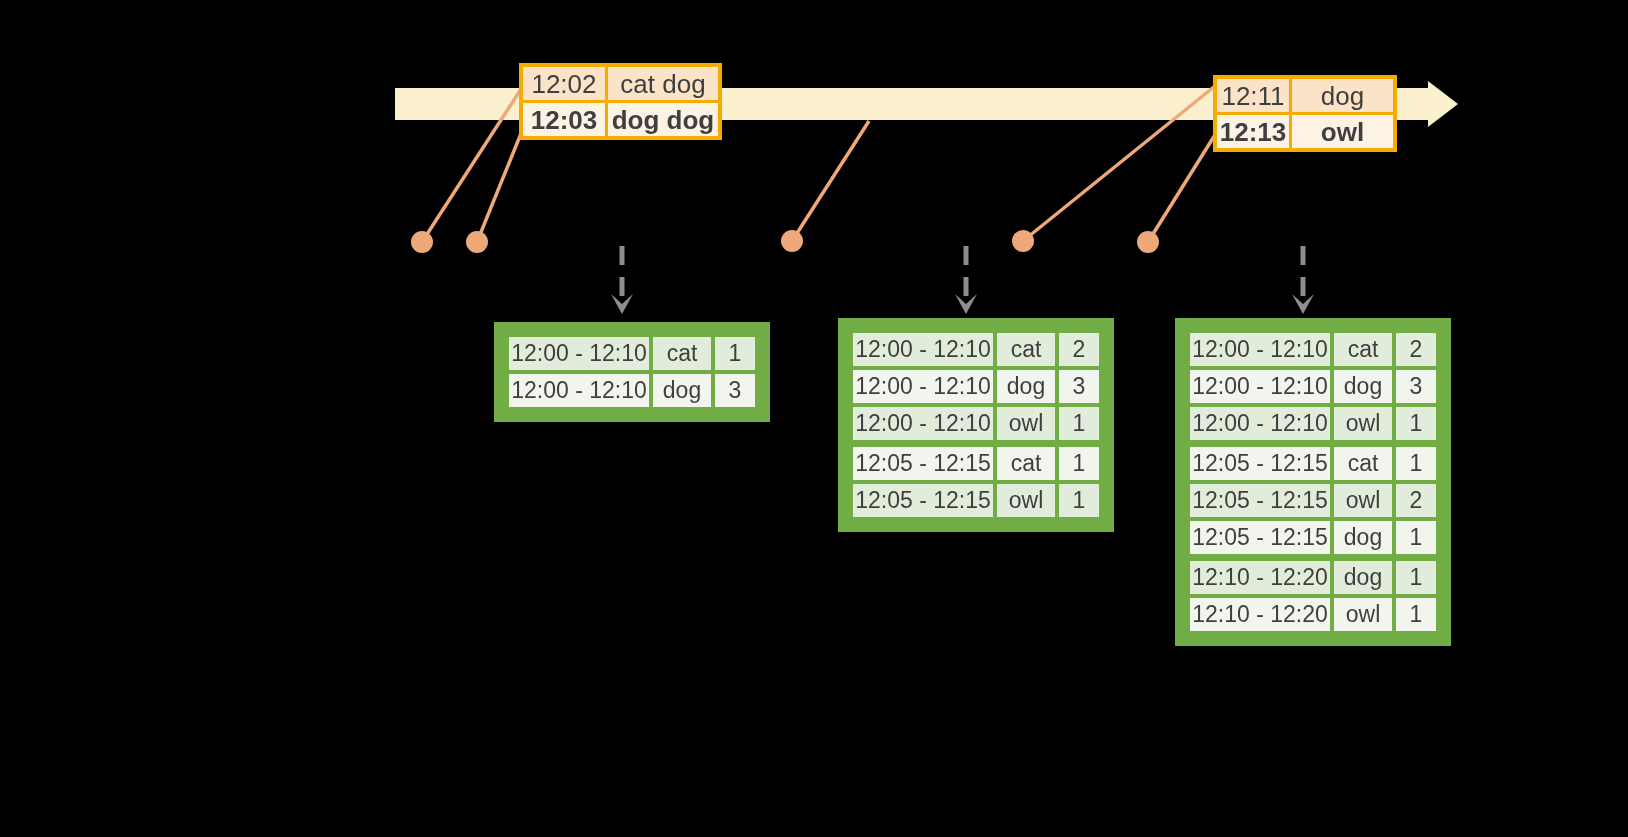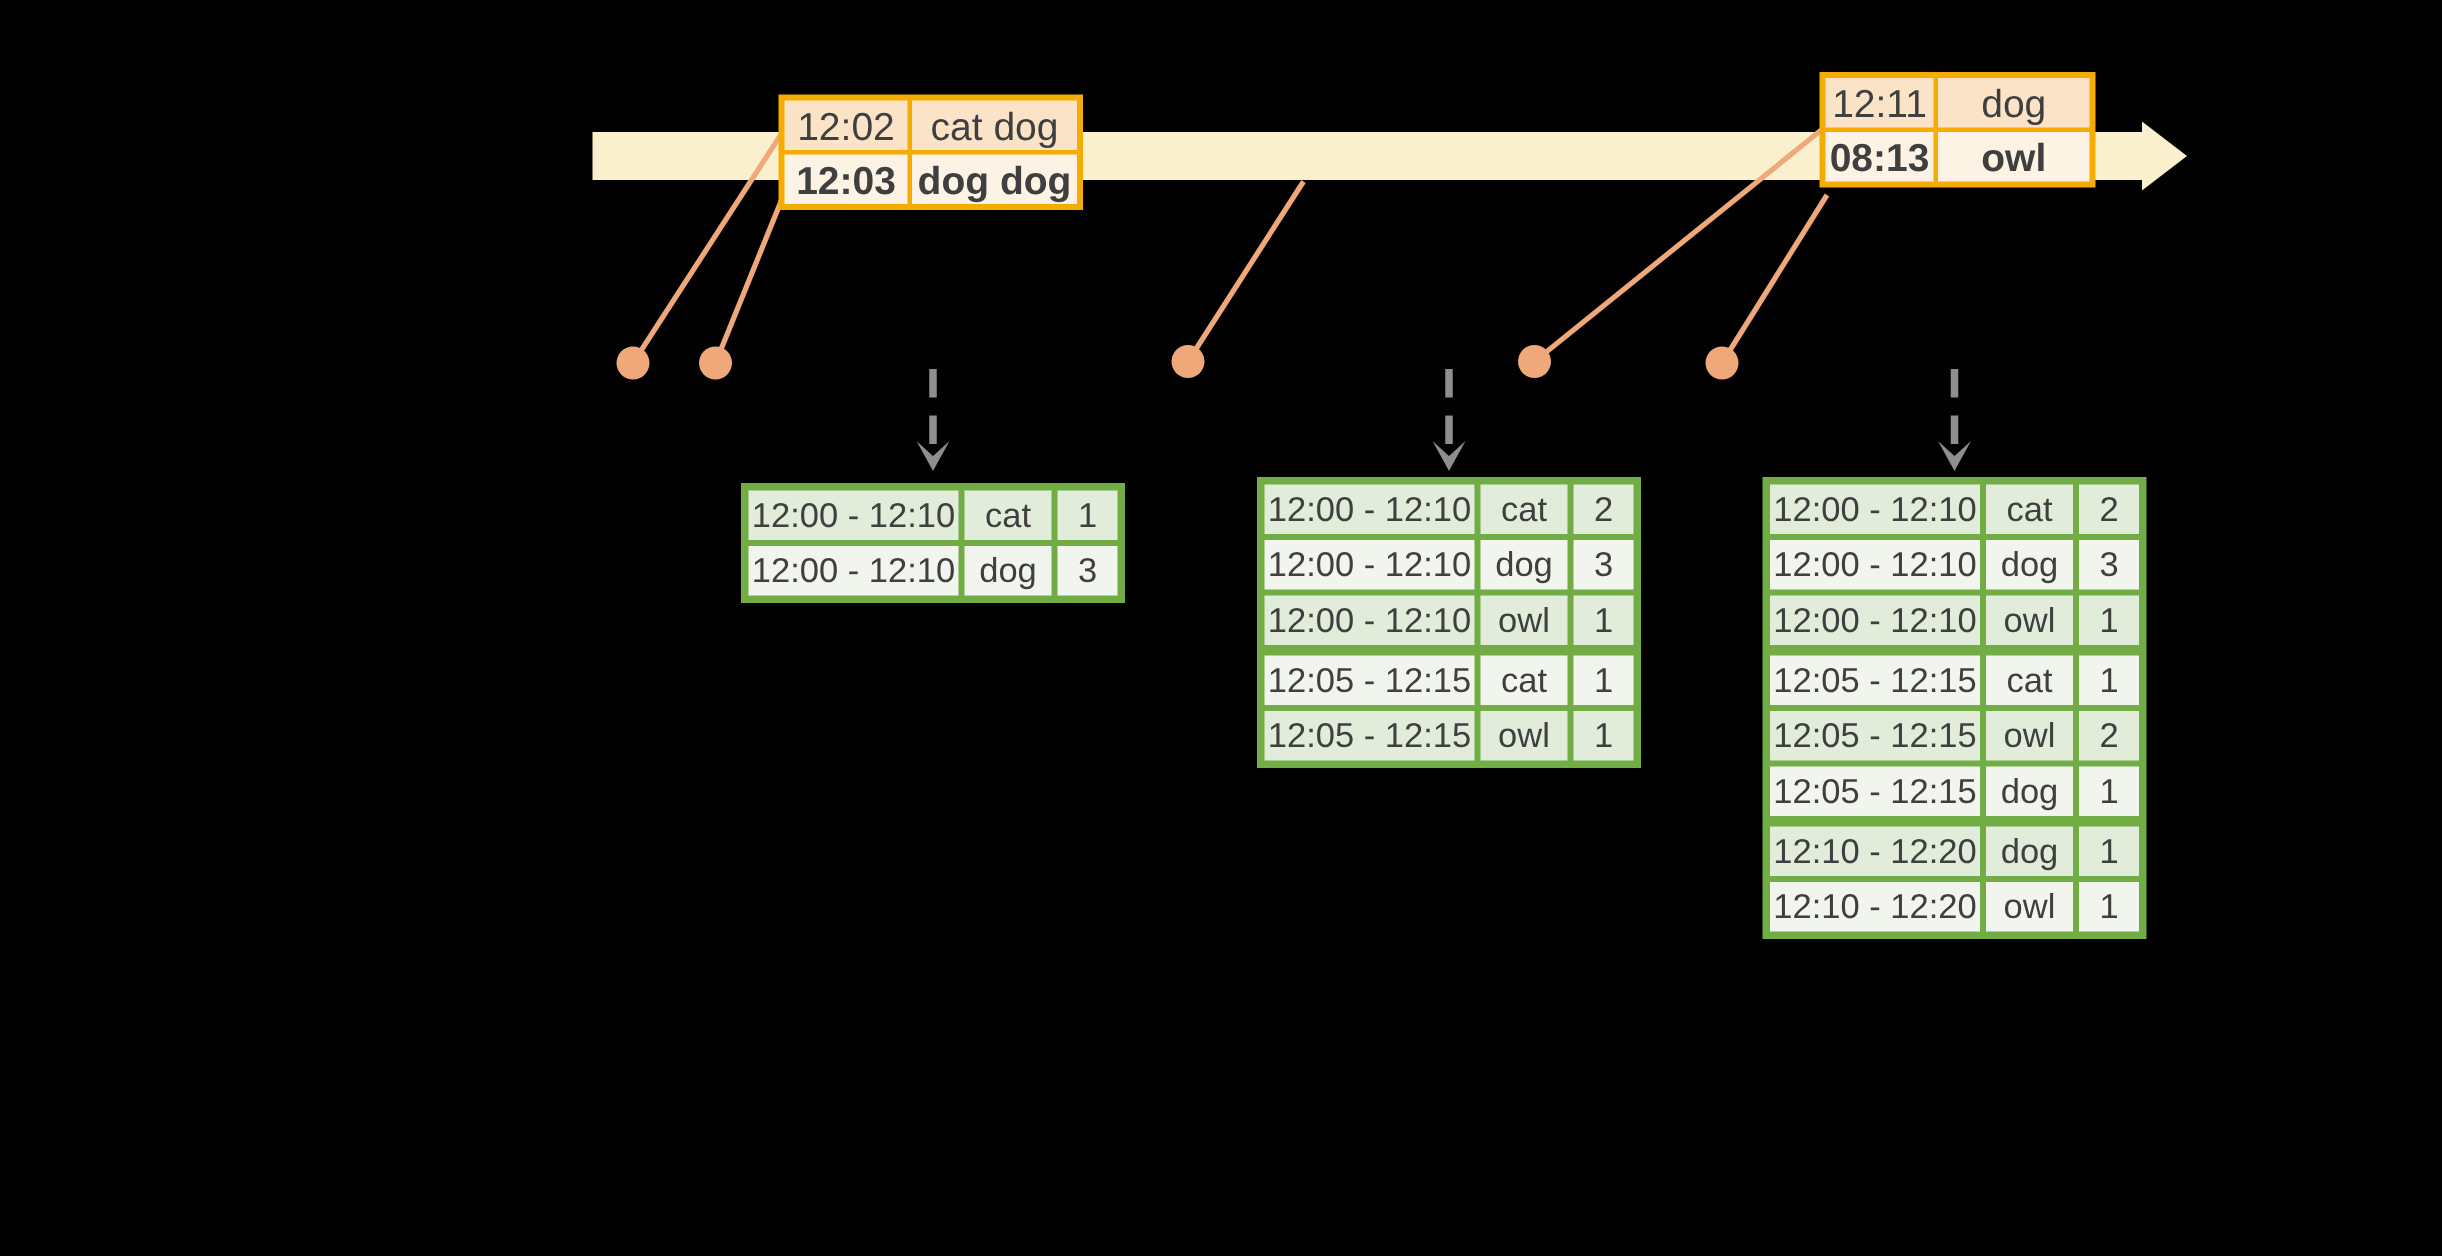--- a/index.html
+++ b/index.html
@@ -29,21 +29,21 @@
     display:flex;align-items:center;justify-content:center;
     font-size:26px;line-height:1;
   }
   .evt-dark{background:var(--event-row-dark);}
   .evt-light{background:var(--event-row-light);font-weight:bold;}
 
   
   .res-table{
     position:absolute;z-index:2;
     background:var(--result-frame);
-    padding:5px;
+    padding:15px;
   }
   .res-row{
     display:grid;grid-template-columns:140px 58px 40px;column-gap:4px;
     height:33px;margin-top:4px;
   }
   .res-row:first-child{margin-top:0;}
   .res-row.group-start{margin-top:7px;}
   .res-cell{
     display:flex;align-items:center;justify-content:center;
     font-size:23px;line-height:1;
@@ -82,24 +82,24 @@
   </svg>
 
   <div class="evt-table" style="left:519px;top:63px;grid-template-columns:82px 110px;grid-auto-rows:33px;">
     <div class="evt-cell evt-dark">12:02</div>
     <div class="evt-cell evt-dark">cat dog</div>
     <div class="evt-cell evt-light">12:03</div>
     <div class="evt-cell evt-light">dog dog</div>
   </div>
 
 
-  <div class="evt-table" style="left:1213px;top:48px;grid-template-columns:72px 101px;grid-auto-rows:33px;">
+  <div class="evt-table" style="left:1213px;top:75px;grid-template-columns:72px 101px;grid-auto-rows:33px;">
     <div class="evt-cell evt-dark">12:11</div>
     <div class="evt-cell evt-dark">dog</div>
-    <div class="evt-cell evt-light">08:13</div>
+    <div class="evt-cell evt-light">12:13</div>
     <div class="evt-cell evt-light">owl</div>
   </div>
 
   <div class="res-table" style="left:494px;top:322px;">
     <div class="res-row">
       <div class="res-cell g">12:00 - 12:10</div>
       <div class="res-cell g">cat</div>
       <div class="res-cell g">1</div>
     </div>
     <div class="res-row">

